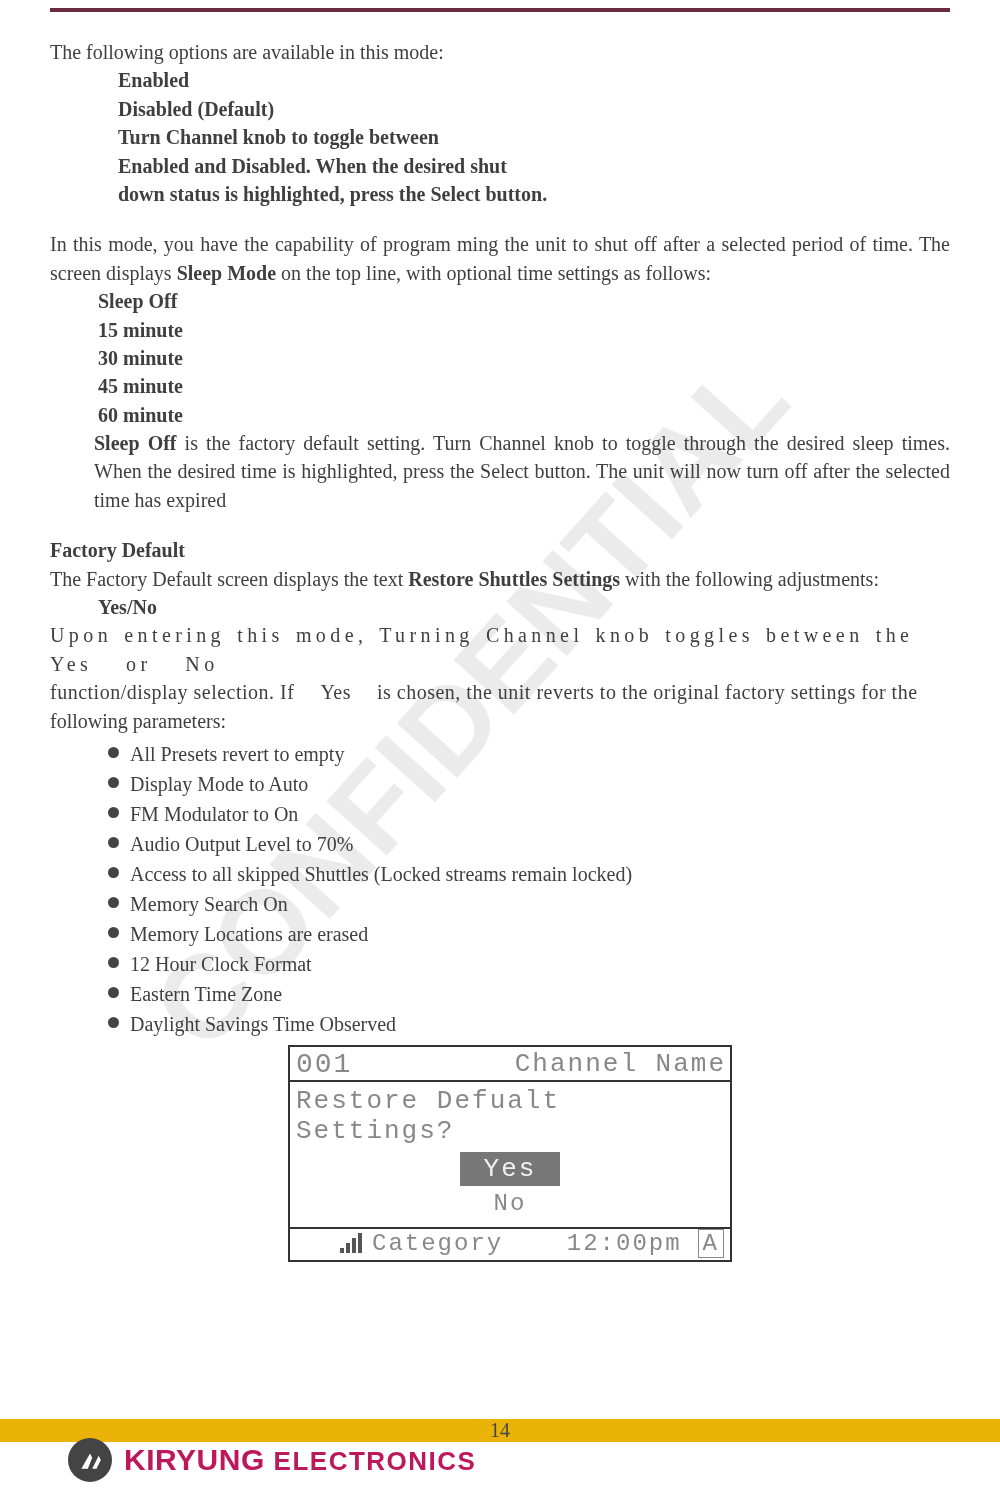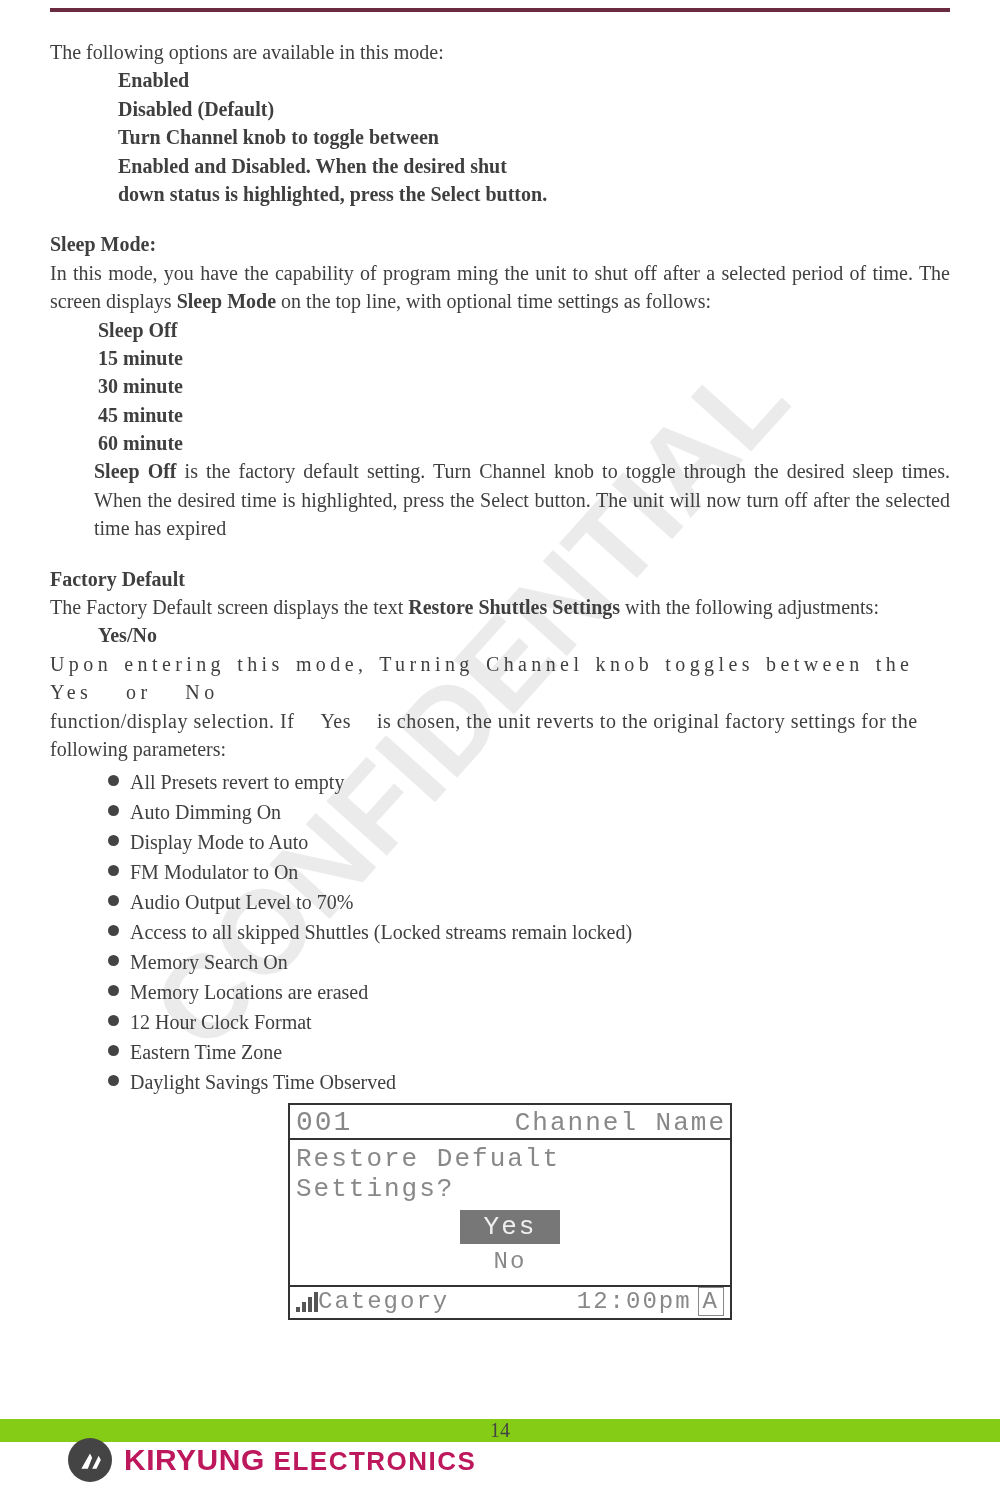--- a/index.html
+++ b/index.html
@@ -52,39 +52,39 @@
     border-top: 2px solid #333; border-bottom: 2px solid #333;
     padding: 4px 6px 10px 6px; text-align: center;
   }
   .lcd-mid .prompt { font-size: 26px; letter-spacing: 2px; text-align:left; }
   .lcd-mid .yes {
     display: inline-block; margin-top: 6px; padding: 2px 24px;
     background: #777; color: #f0f0f0; font-size: 26px; letter-spacing: 2px;
   }
   .lcd-mid .no { margin-top: 4px; font-size: 24px; letter-spacing: 2px; }
   .lcd-bot {
-    display: flex; align-items: center; gap: 0;
-    padding: 0 6px 2px 6px; font-size: 24px; letter-spacing: 2px;
+    display: flex; align-items: center; gap: 10px;
+    padding: 0 6px 2px 6px; font-size: 24px; letter-spacing: 2px; margin-left: 44px;
   }
   .sig { display: inline-flex; align-items: flex-end; gap: 2px; height: 20px; }
   .sig span { width: 4px; background: #555; display:inline-block; }
   .sig span:nth-child(1){height:5px}.sig span:nth-child(2){height:10px}
   .sig span:nth-child(3){height:15px}.sig span:nth-child(4){height:20px}
   .lcd-bot .cat { flex: 0 0 auto; }
   .lcd-bot .time { flex: 1 0 auto; text-align: right; padding-right: 6px; }
   .lcd-bot .ant { flex: 0 0 auto; border: 1px solid #888; padding: 0 4px; }
 
   
   .bot-rule {
     position: absolute; left: 50px; bottom: 60px; width: 900px; height: 3px;
     background: #6a2b41;
   }
   .page-num {
     position: absolute; left: 0; width: 1000px; bottom: 52px; text-align: center;
-    font-size: 20px; color: #444; background: #84cc16;
+    font-size: 20px; color: #444; background: #eab308;
   }
   .footer-brand {
     position: absolute; left: 68px; bottom: 12px;
     display: flex; align-items: center; gap: 12px;
   }
   .brand-badge {
     width: 44px; height: 44px; border-radius: 50%; background: #444;
     display: flex; align-items: center; justify-content: center;
   }
   .brand-badge svg { width: 26px; height: 26px; }
@@ -109,21 +109,20 @@
   <div class="line">The following options are available in this mode:</div>
   <div class="indent1 line"><b>Enabled</b></div>
   <div class="indent1 line"><b>Disabled</b><span> (Default)</span></div>
   <div class="indent1 line">Turn Channel knob to toggle between</div>
   <div class="indent1 line">
     <b>Enabled</b><span> and </span><b>Disabled.</b><span> When the desired shut</span>
   </div>
   <div class="indent1 line">down status is highlighted, press the Select button.</div>
 
   <div style="height:22px"></div>
-  <div class="sect-title line">Sleep Mode:</div>
   <div class="line just">
     <span>In this mode, you have the capability of program ming the unit to shut off after a selected period of time. The screen displays </span><b>Sleep Mode</b><span> on the top line, with optional time settings as follows:</span>
   </div>
   <div class="indent2 line"><b>Sleep Off</b></div>
   <div class="indent2 line"><b>15 minute</b></div>
   <div class="indent2 line"><b>30 minute</b></div>
   <div class="indent2 line"><b>45 minute</b></div>
   <div class="indent2 line"><b>60 minute</b></div>
   <div class="just line" style="margin-left:44px;">
     <b>Sleep Off</b><span> is the factory default setting. Turn Channel knob to toggle through the desired sleep times. When the desired time is highlighted, press the Select button. The unit will now turn off after the selected time has expired</span>
@@ -134,21 +133,20 @@
   <div class="line">
     <span>The Factory Default screen displays the text </span><b>Restore Shuttles Settings</b><span> with the following adjustments:</span>
   </div>
   <div class="indent2 line"><b>Yes/No</b></div>
   <div class="line just just-wide">Upon entering this mode, Turning Channel knob toggles between the  Yes  or  No </div>
   <div class="line just just-wide-2">function/display selection. If  Yes  is chosen, the unit reverts to the original factory settings for the</div>
   <div class="line">following parameters:</div>
 
   <ul class="bullet-list">
     <li>All Presets revert to empty</li>
-    <li>Auto Dimming On</li>
     <li>Display Mode to Auto</li>
     <li>FM Modulator to On</li>
     <li>Audio Output Level to 70%</li>
     <li>Access to all skipped Shuttles (Locked streams remain locked)</li>
     <li>Memory Search On</li>
     <li>Memory Locations are erased</li>
     <li>12 Hour Clock Format</li>
     <li>Eastern Time Zone</li>
     <li>Daylight Savings Time Observed</li>
   </ul>

